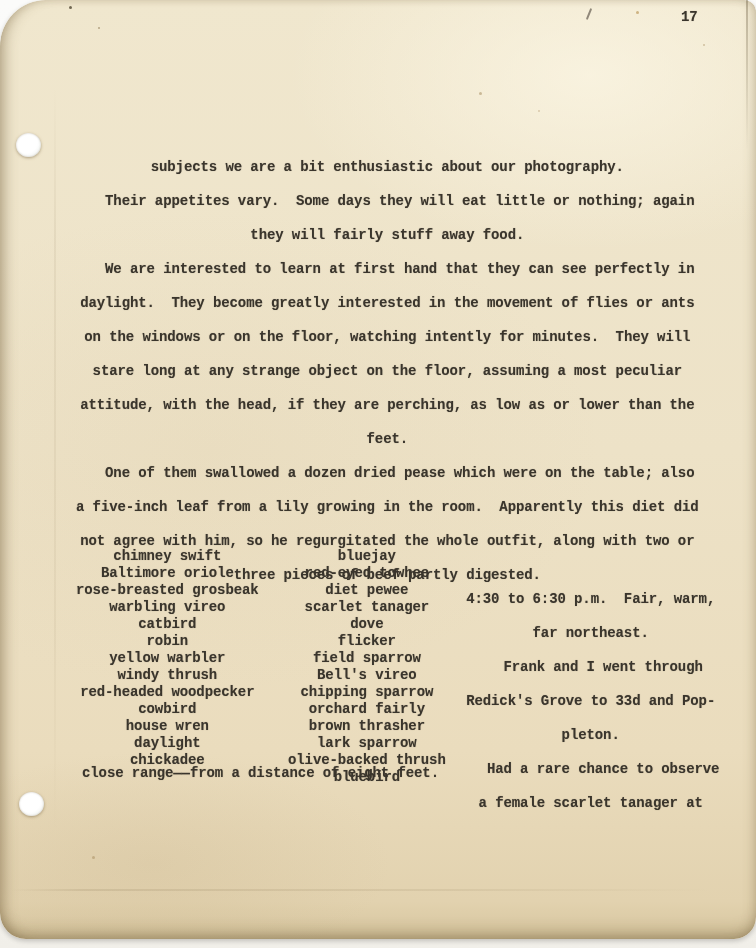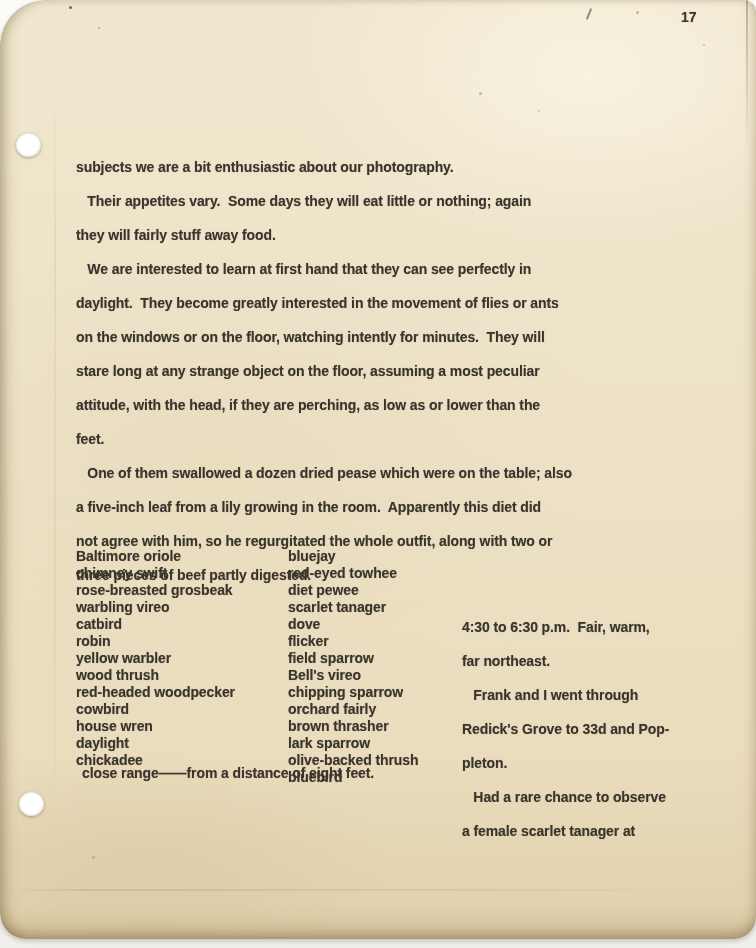--- a/index.html
+++ b/index.html
@@ -26,34 +26,35 @@
       linear-gradient(180deg, #f0e7ce 0%, #ede2c7 48%, #eadcbd 80%, #e2d2af 96%, #d6c59e 100%);
     box-shadow:
       inset 12px 0 14px -8px rgba(110, 90, 55, 0.45),
       inset -9px 0 12px -7px rgba(110, 90, 55, 0.28),
       inset 0 -14px 16px -10px rgba(100, 80, 45, 0.45),
       inset 0 5px 8px -5px rgba(120, 100, 60, 0.18),
       0 2px 5px rgba(0, 0, 0, 0.20);
   }
   
   .type {
-    font-family: Liberation Sans, sans-serif;
+    font-family: Liberation Mono, monospace;
     font-weight: bold;
     font-size: 14px;
     letter-spacing: -0.1px;
     color: #3a352c;
     white-space: pre;
     text-shadow: 0 0 1px rgba(58, 53, 44, 0.40);
+    text-align: center;
   }
   .page-number { position: absolute; left: 681px; top: 9px; line-height: 17px; }
   .body-text   { position: absolute; left: 76px;  top: 48px;  line-height: 34px; }
   .list-col    { position: absolute; top: 497px;  line-height: 17px; }
   .col1        { left: 76px; }
   .col2        { left: 288px; }
-  .journal-col { position: absolute; left: 462px; top: 508px; line-height: 34px; }
+  .journal-col { position: absolute; left: 462px; top: 480px; line-height: 34px; }
   .closing-line{ position: absolute; left: 82px;  top: 765px; line-height: 17px; }
 
   
   .slash-mark {
     position: absolute; left: 588px; top: 8px;
     width: 2px; height: 12px;
     background: #776e61; border-radius: 1px;
     transform: rotate(22deg); opacity: 0.8;
   }
   .hole {
@@ -96,21 +97,21 @@
 
     <div class="page-number type">17</div>
     <div class="slash-mark"></div>
 
     <div class="body-text type">
       
     <div>subjects we are a bit enthusiastic about our photography.</div><div>   Their appetites vary.  Some days they will eat little or nothing; again</div><div>they will fairly stuff away food.</div><div>   We are interested to learn at first hand that they can see perfectly in</div><div>daylight.  They become greatly interested in the movement of flies or ants</div><div>on the windows or on the floor, watching intently for minutes.  They will</div><div>stare long at any strange object on the floor, assuming a most peculiar</div><div>attitude, with the head, if they are perching, as low as or lower than the</div><div>feet.</div><div>   One of them swallowed a dozen dried pease which were on the table; also</div><div>a five-inch leaf from a lily growing in the room.  Apparently this diet did</div><div>not agree with him, so he regurgitated the whole outfit, along with two or</div><div>three pieces of beef partly digested.</div></div>
 
     <div class="list-col col1 type">
       
-    <div>Baltimore oriole</div><div>chimney swift</div><div>rose-breasted grosbeak</div><div>warbling vireo</div><div>catbird</div><div>robin</div><div>yellow warbler</div><div>wood thrush</div><div>red-headed woodpecker</div><div>cowbird</div><div>house wren</div><div>daylight</div><div>chickadee</div></div>
+    <div>chimney swift</div><div>Baltimore oriole</div><div>rose-breasted grosbeak</div><div>warbling vireo</div><div>catbird</div><div>robin</div><div>yellow warbler</div><div>windy thrush</div><div>red-headed woodpecker</div><div>cowbird</div><div>house wren</div><div>daylight</div><div>chickadee</div></div>
 
     <div class="list-col col2 type">
       
     <div>bluejay</div><div>red-eyed towhee</div><div>diet pewee</div><div>scarlet tanager</div><div>dove</div><div>flicker</div><div>field sparrow</div><div>Bell's vireo</div><div>chipping sparrow</div><div>orchard fairly</div><div>brown thrasher</div><div>lark sparrow</div><div>olive-backed thrush</div><div>bluebird</div></div>
 
     <div class="journal-col type">
       
     <div>4:30 to 6:30 p.m.  Fair, warm,</div><div>far northeast.</div><div>   Frank and I went through</div><div>Redick's Grove to 33d and Pop-</div><div>pleton.</div><div>   Had a rare chance to observe</div><div>a female scarlet tanager at</div></div>
 
     <div class="closing-line type">close range——from a distance of eight feet.</div>

